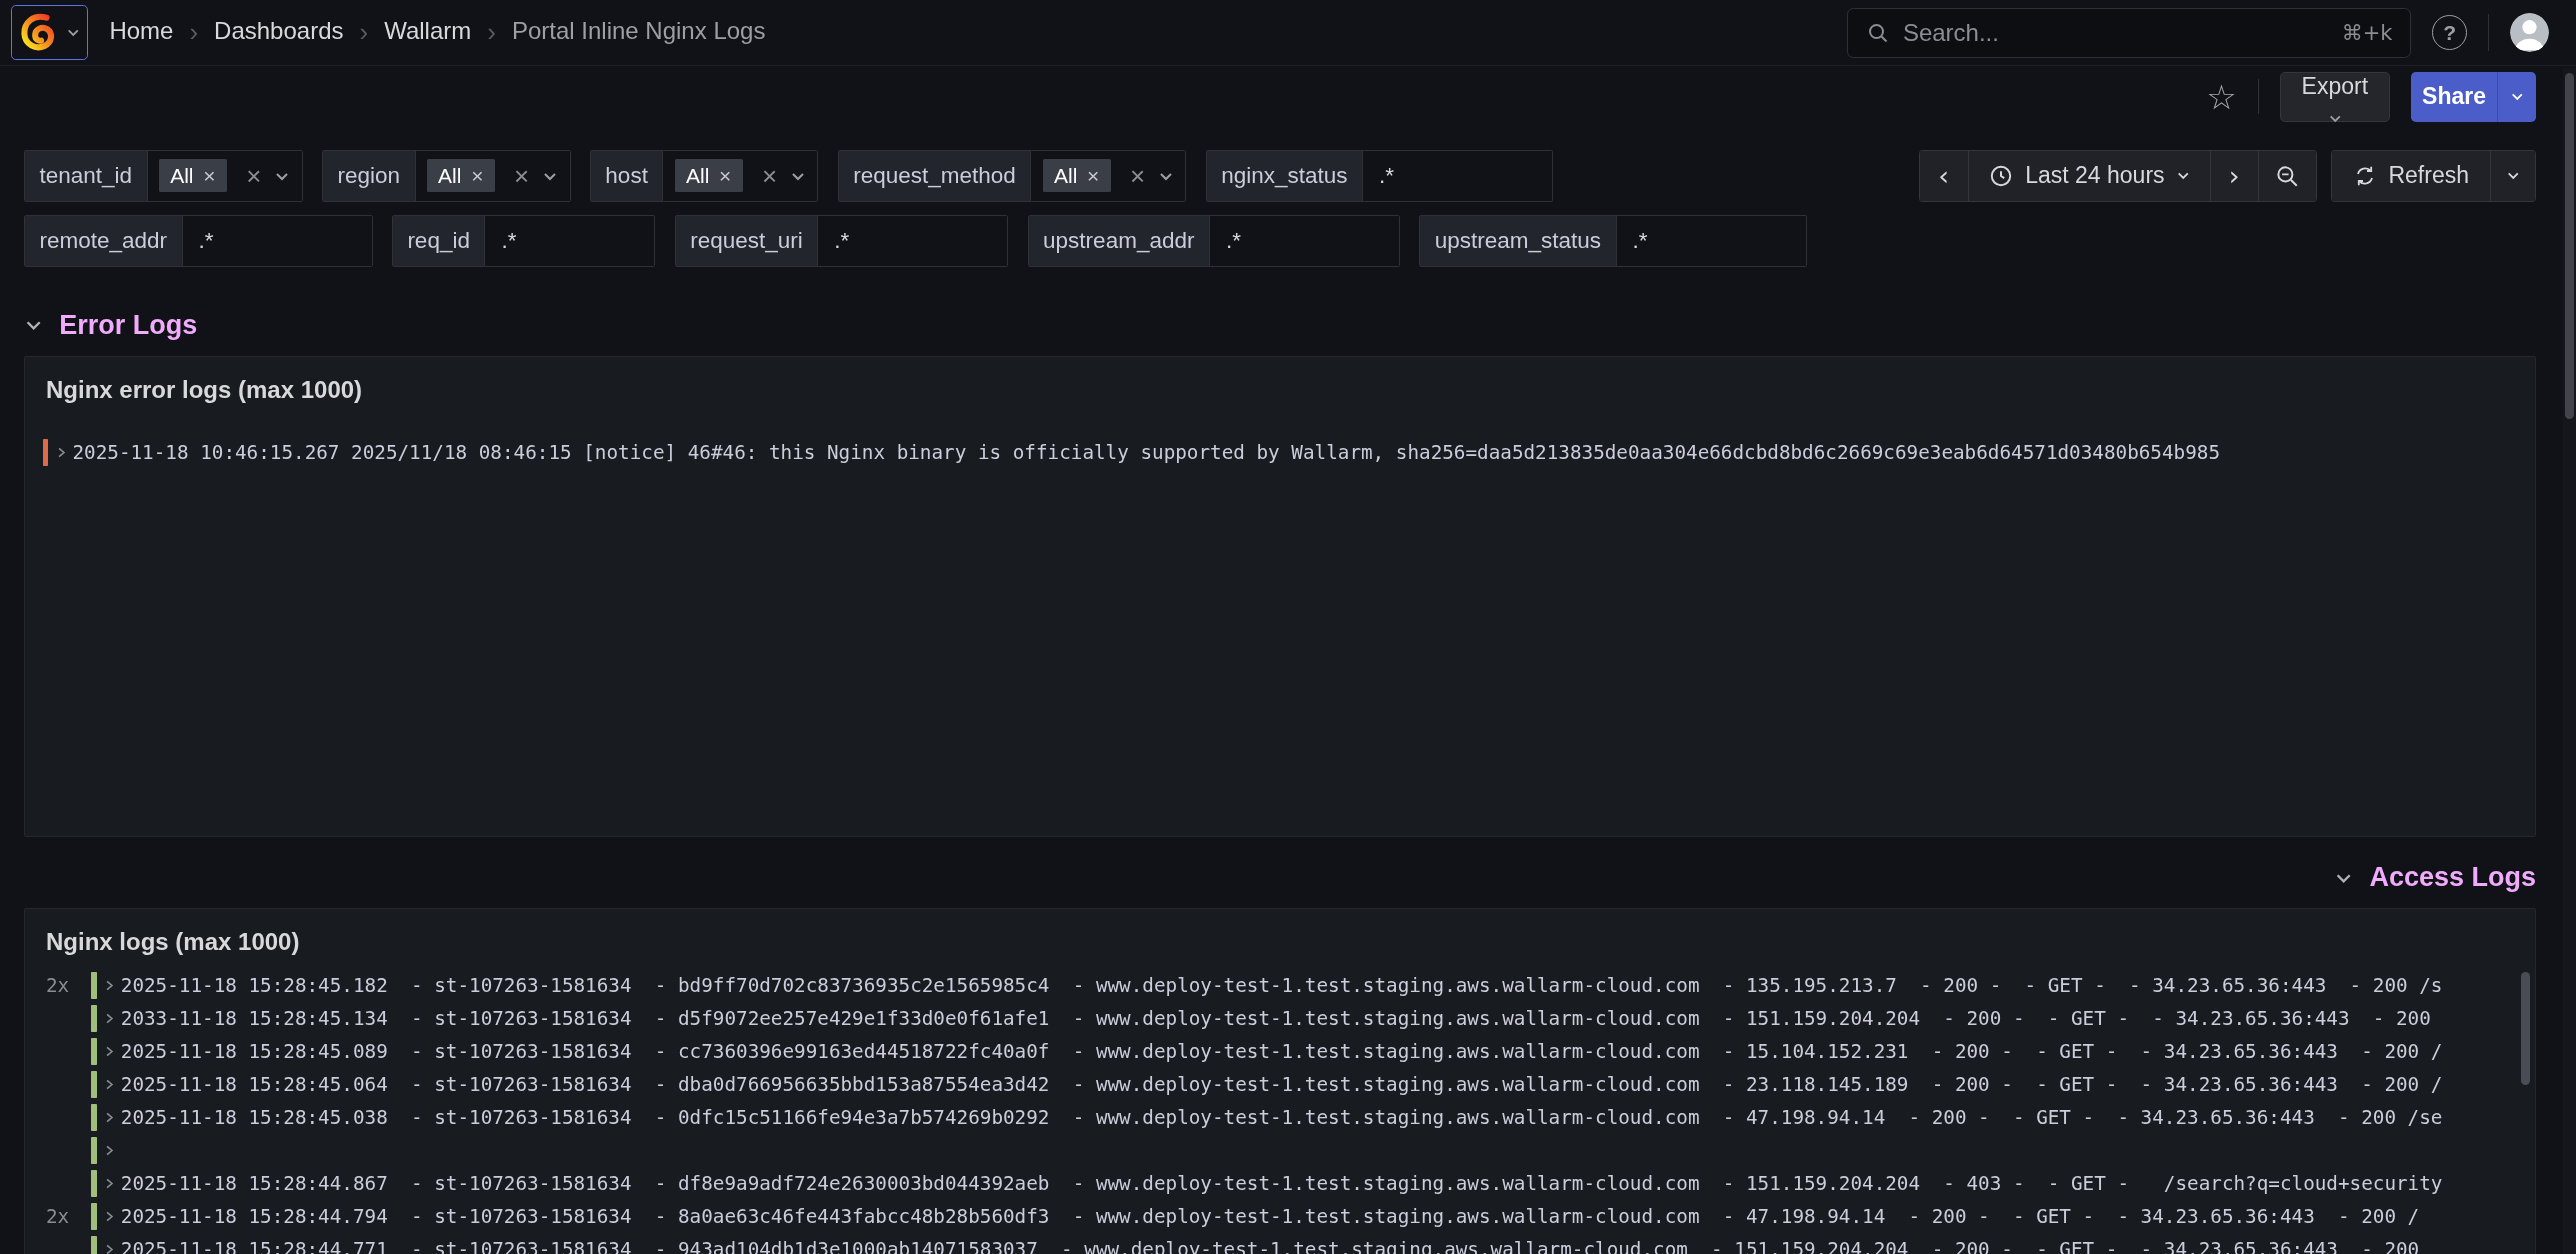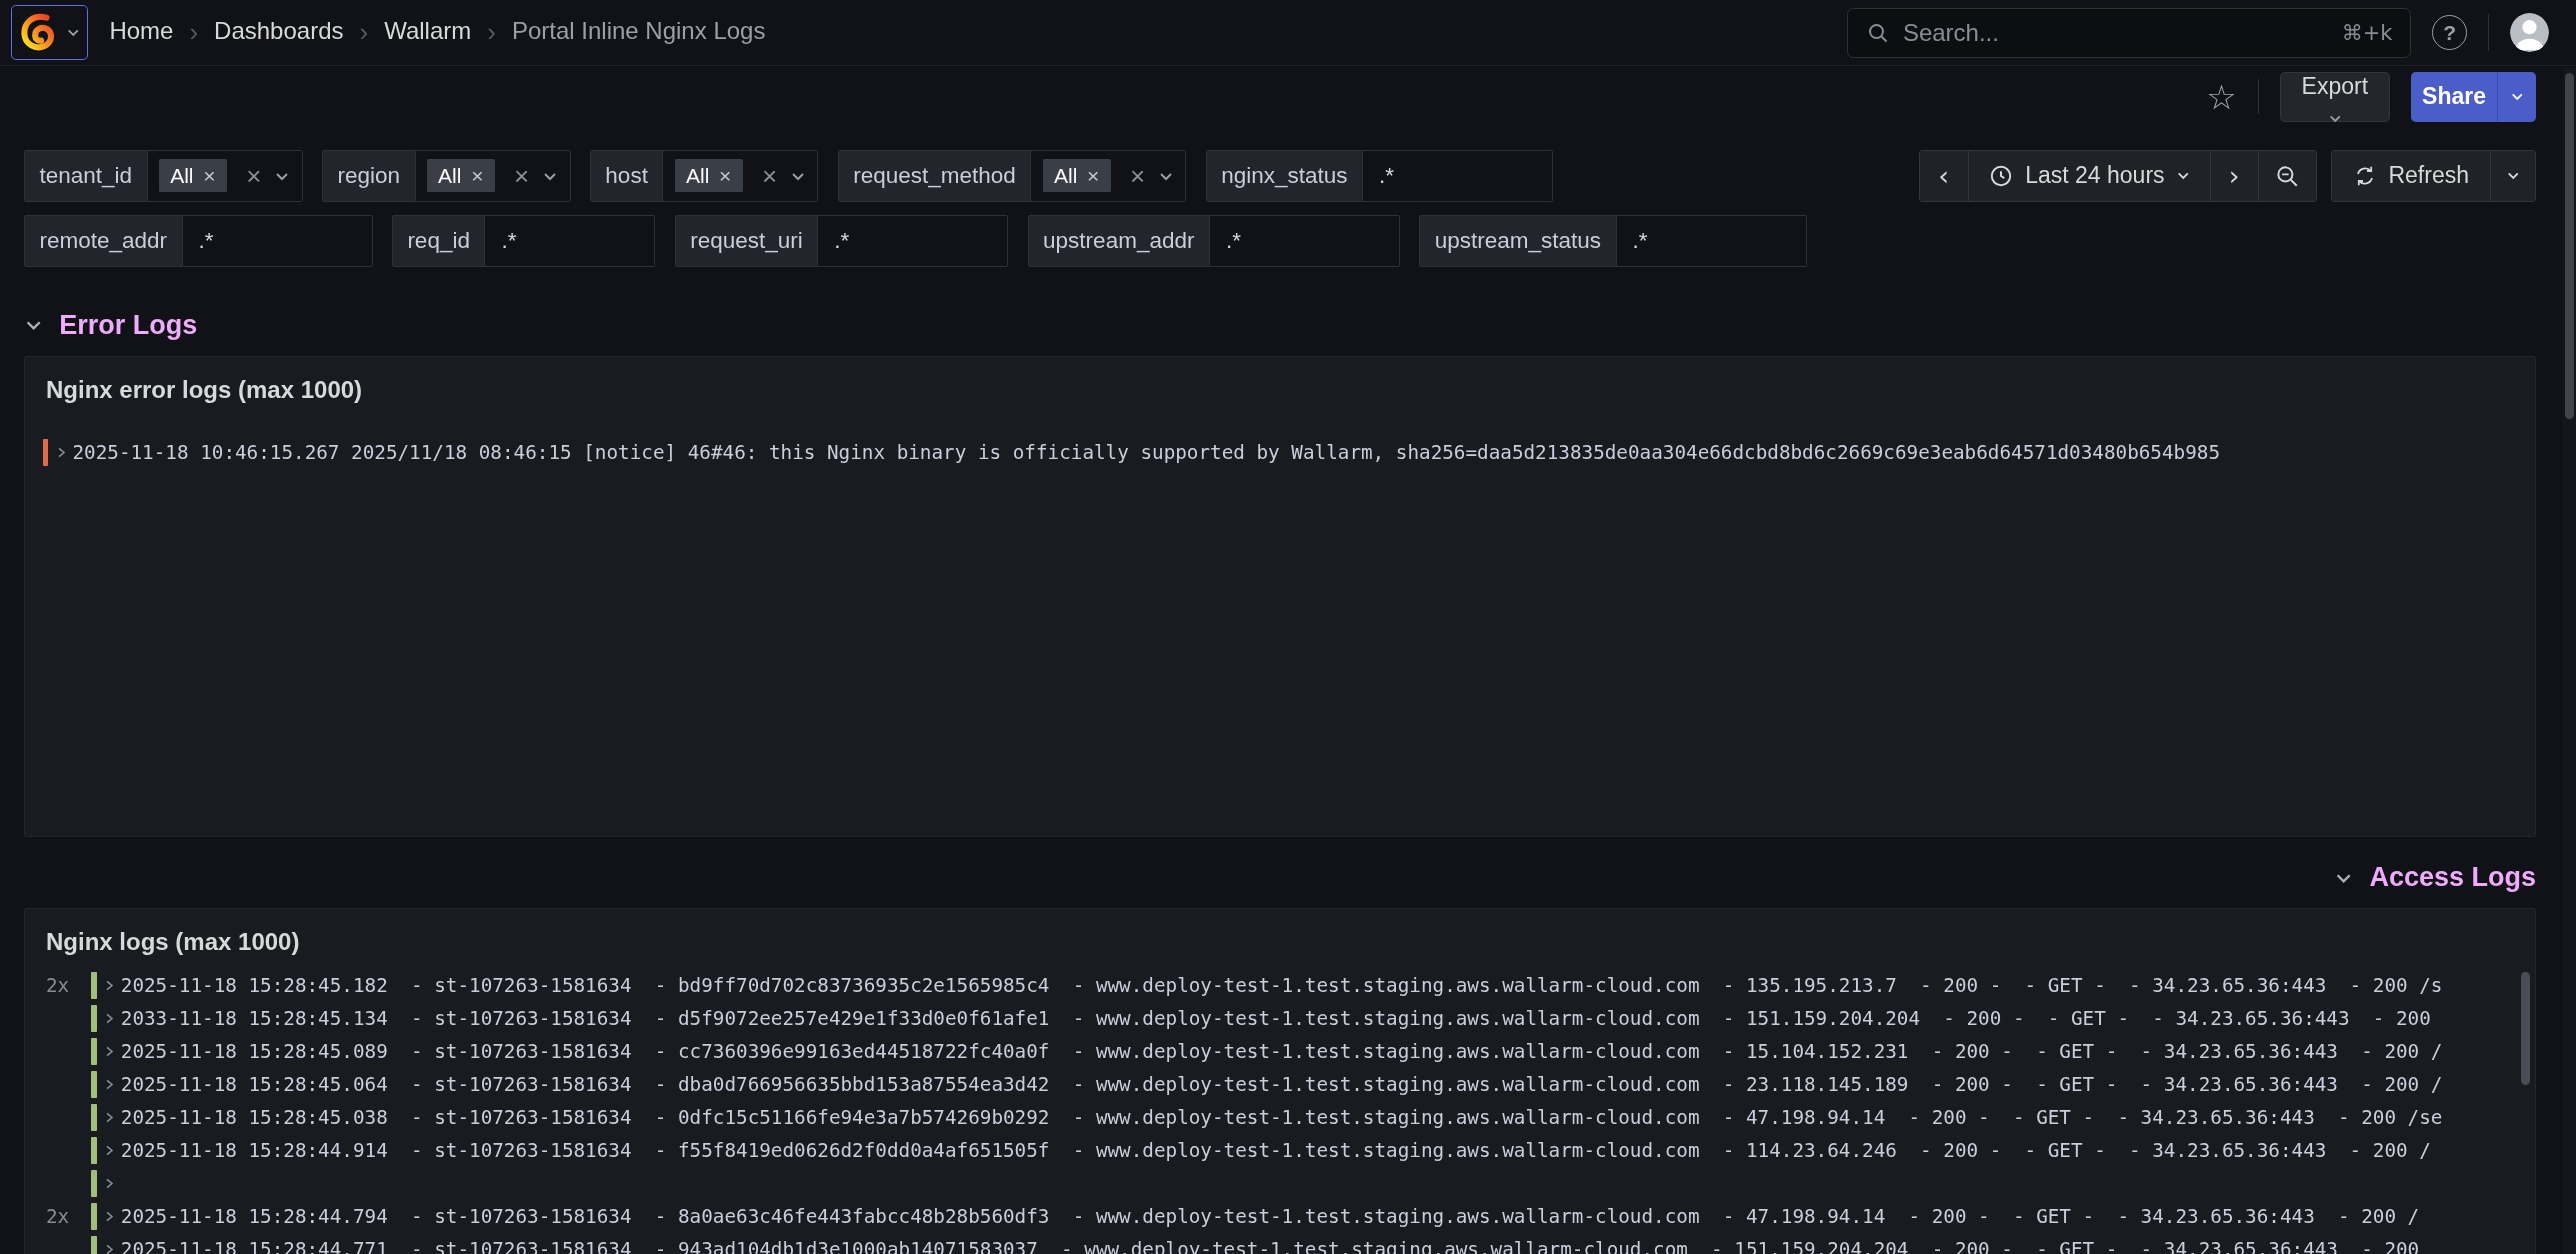--- a/index.html
+++ b/index.html
@@ -516,30 +516,30 @@
         <span class="log-text">2025-11-18 15:28:45.038  - st-107263-1581634  - 0dfc15c51166fe94e3a7b574269b0292  - www.deploy-test-1.test.staging.aws.wallarm-cloud.com  - 47.198.94.14  - 200 -  - GET -  - 34.23.65.36:443  - 200 /se</span>
       </div>
       <div class="log-row">
         <span class="log-gutter"></span>
         <span class="log-bar green"></span>
         <span class="log-expand">
           <svg class="icon" width="13" height="13" viewBox="0 0 16 16">
               <path d="M5 3l6 5-6 5" fill="none" stroke="currentColor" stroke-width="2"></path>
             </svg>
         </span>
-        <span class="log-text">2025-11-18 15:28:44.914  - st-107263-1581634  - f55f8419ed0626d2f0dd0a4af651505f  - www.deploy-test-1.test.staging.aws.wallarm-cloud.com  - 114.23.64.246  - 200 -  - GET -  - 34.23.65.36:443  - 200 /</span>
-      </div>
-      <div class="log-row">
-        <span class="log-gutter"></span>
-        <span class="log-bar green"></span>
-        <span class="log-expand">
-          <svg class="icon" width="13" height="13" viewBox="0 0 16 16">
-              <path d="M5 3l6 5-6 5" fill="none" stroke="currentColor" stroke-width="2"></path>
-            </svg>
-        </span>
+      </div>
+      <div class="log-row">
+        <span class="log-gutter"></span>
+        <span class="log-bar green"></span>
+        <span class="log-expand">
+          <svg class="icon" width="13" height="13" viewBox="0 0 16 16">
+              <path d="M5 3l6 5-6 5" fill="none" stroke="currentColor" stroke-width="2"></path>
+            </svg>
+        </span>
+        <span class="log-text">2025-11-18 15:28:44.867  - st-107263-1581634  - df8e9a9adf724e2630003bd044392aeb  - www.deploy-test-1.test.staging.aws.wallarm-cloud.com  - 151.159.204.204  - 403 -  - GET -   /search?q=cloud+security</span>
       </div>
       <div class="log-row">
         <span class="log-gutter">2x</span>
         <span class="log-bar green"></span>
         <span class="log-expand">
           <svg class="icon" width="13" height="13" viewBox="0 0 16 16">
               <path d="M5 3l6 5-6 5" fill="none" stroke="currentColor" stroke-width="2"></path>
             </svg>
         </span>
         <span class="log-text">2025-11-18 15:28:44.794  - st-107263-1581634  - 8a0ae63c46fe443fabcc48b28b560df3  - www.deploy-test-1.test.staging.aws.wallarm-cloud.com  - 47.198.94.14  - 200 -  - GET -  - 34.23.65.36:443  - 200 /</span>

